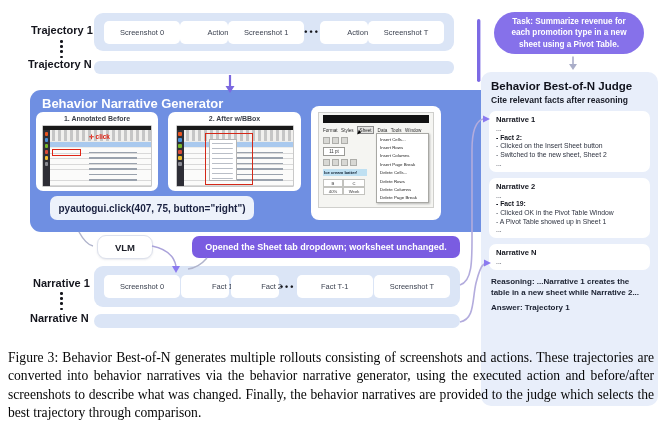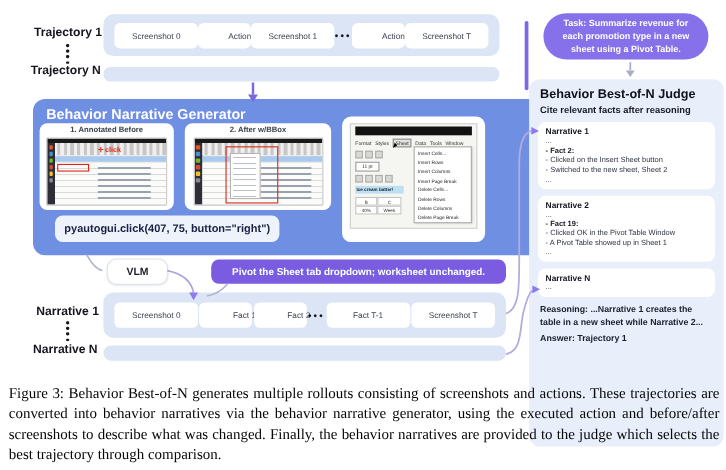--- a/index.html
+++ b/index.html
@@ -211,21 +211,21 @@
           <div>Delete Columns</div>
           <div>Delete Page Break</div>
         </div>
       </div>
     </div>
 
     <div class="codebox">pyautogui.click(407, 75, button="right")</div>
   </div>
 
   <div class="vlm">VLM</div>
-  <div class="nout">Pivot the Sheet tab dropdown; worksheet unchanged.</div>
+  <div class="nout">Opened the Sheet tab dropdown; worksheet unchanged.</div>
 
   <div class="sec-label" style="left:33px;top:277px">Narrative 1</div>
   <div class="vdots" style="left:60px;top:292px">
       <i></i>
       <i></i>
       <i></i>
       <i></i>
     </div>
   <div class="sec-label" style="left:30px;top:312px">Narrative N</div>
 

